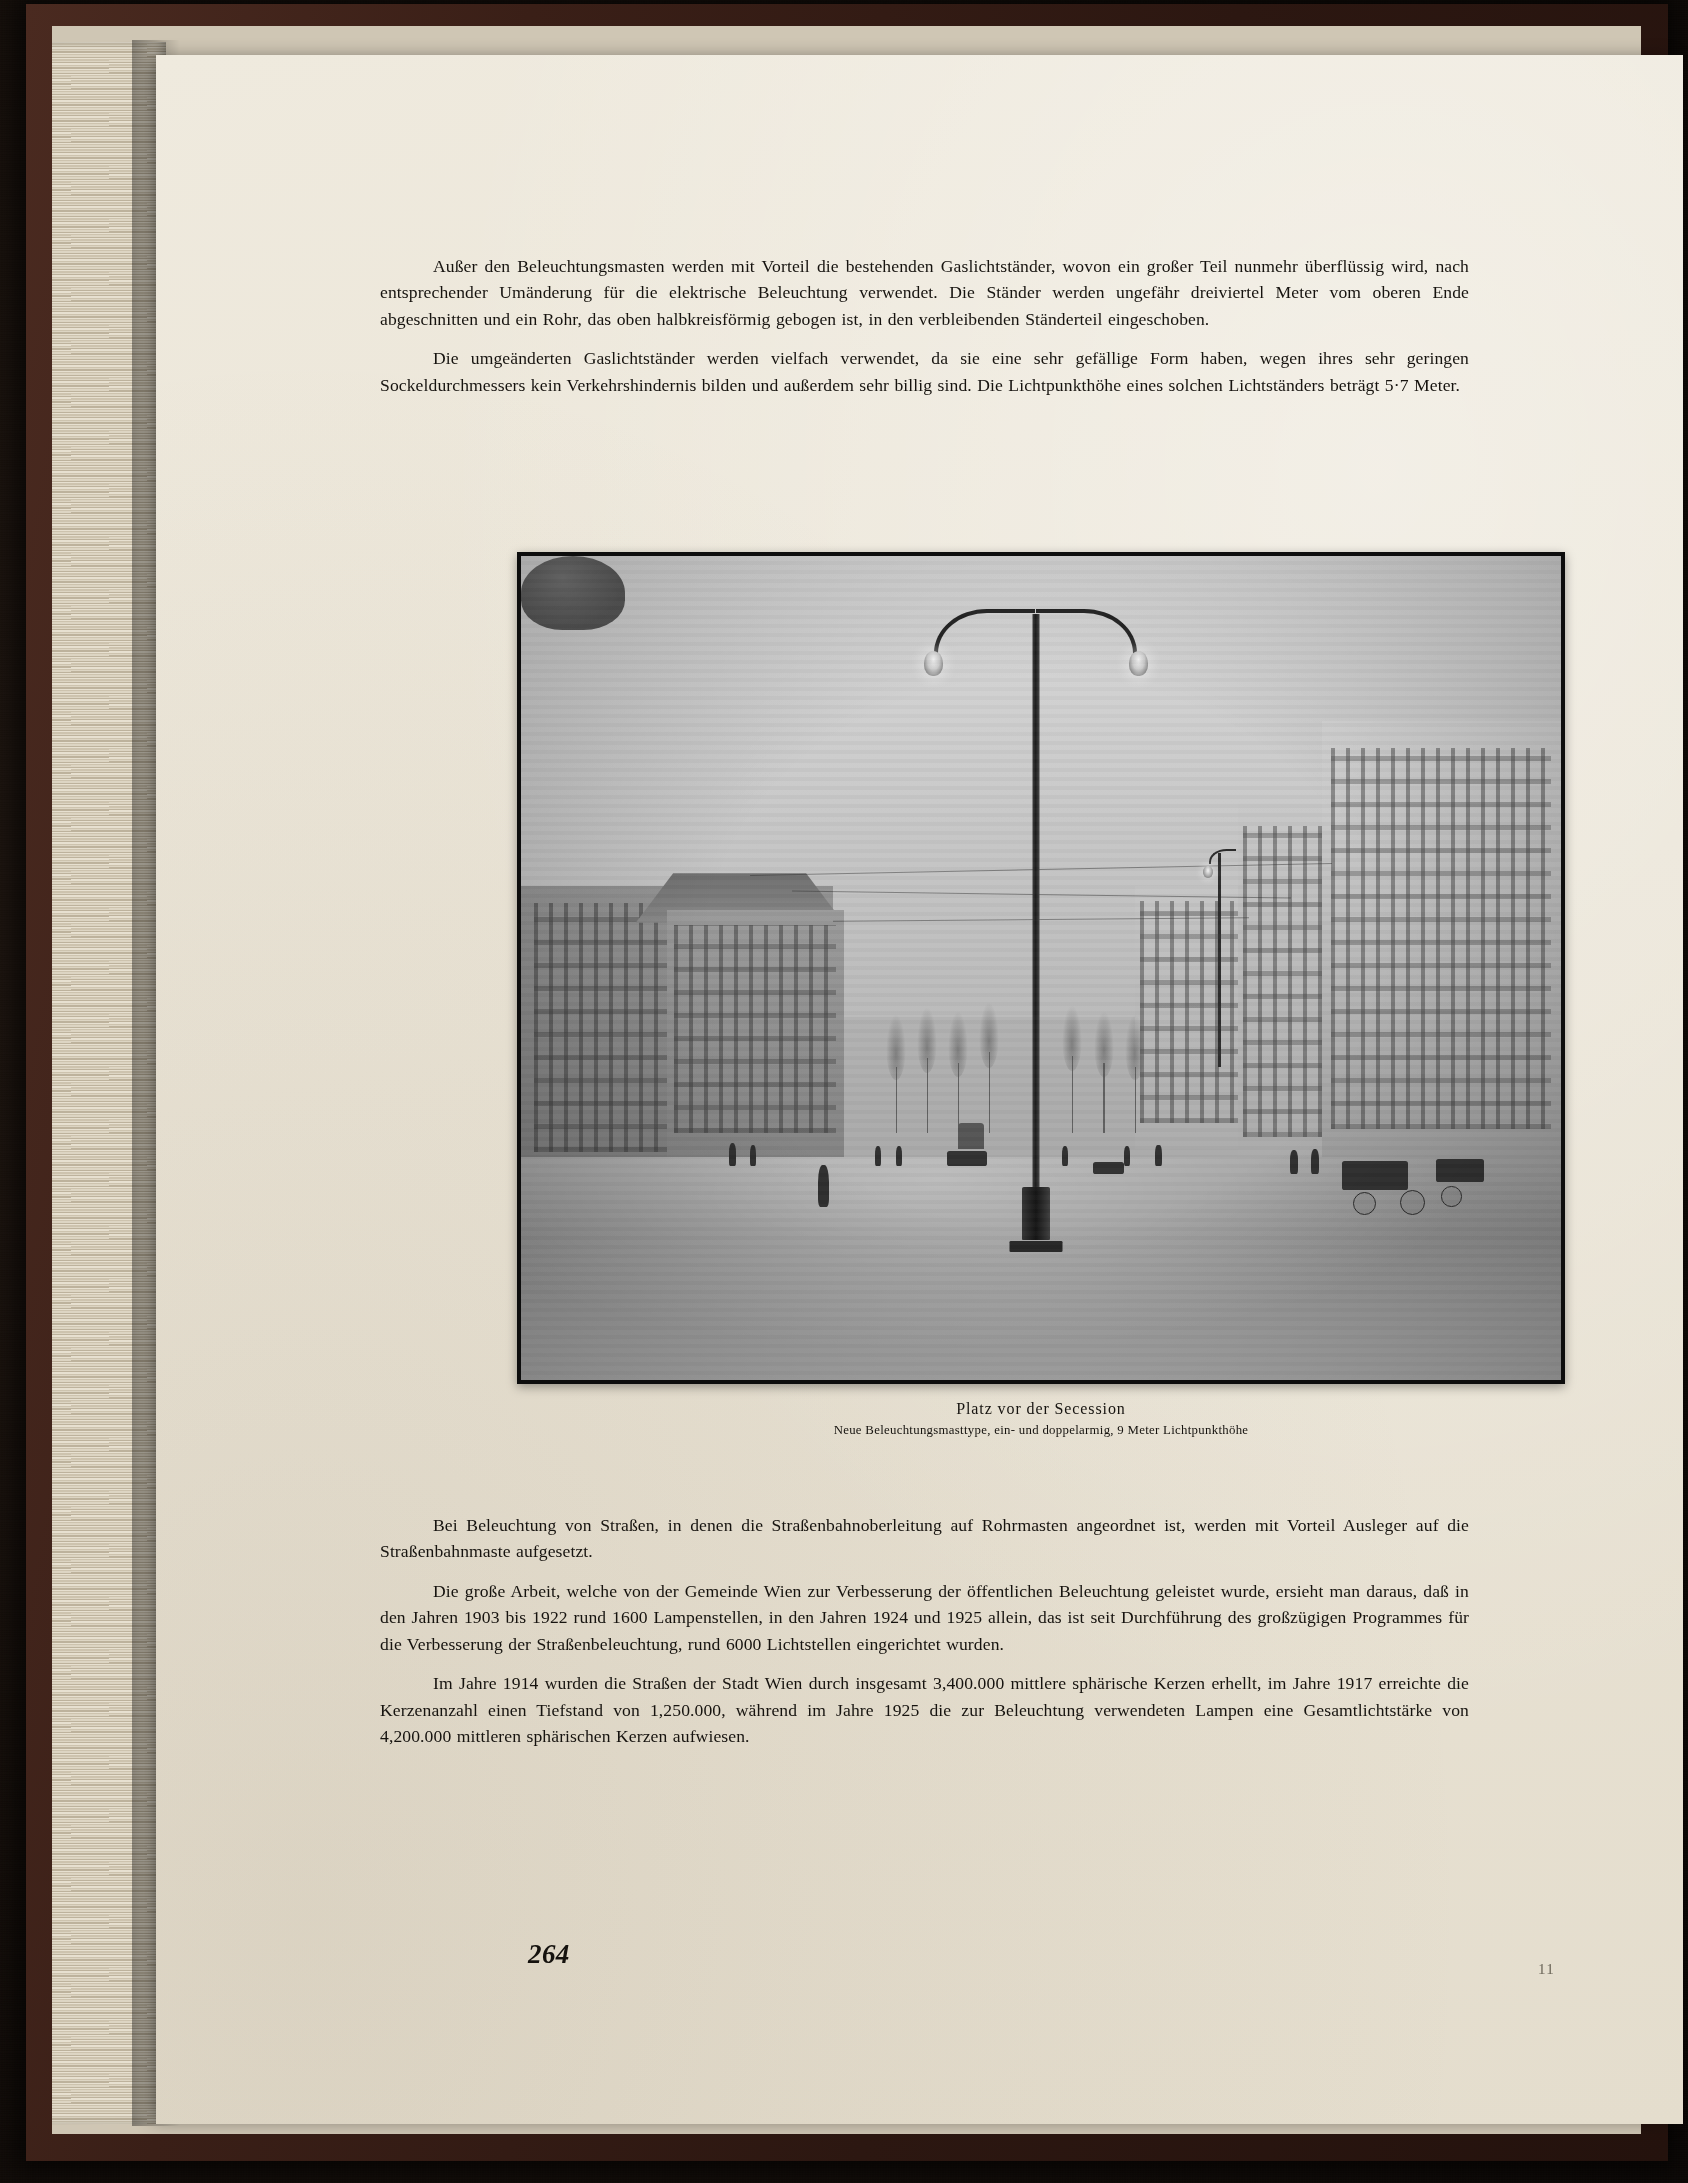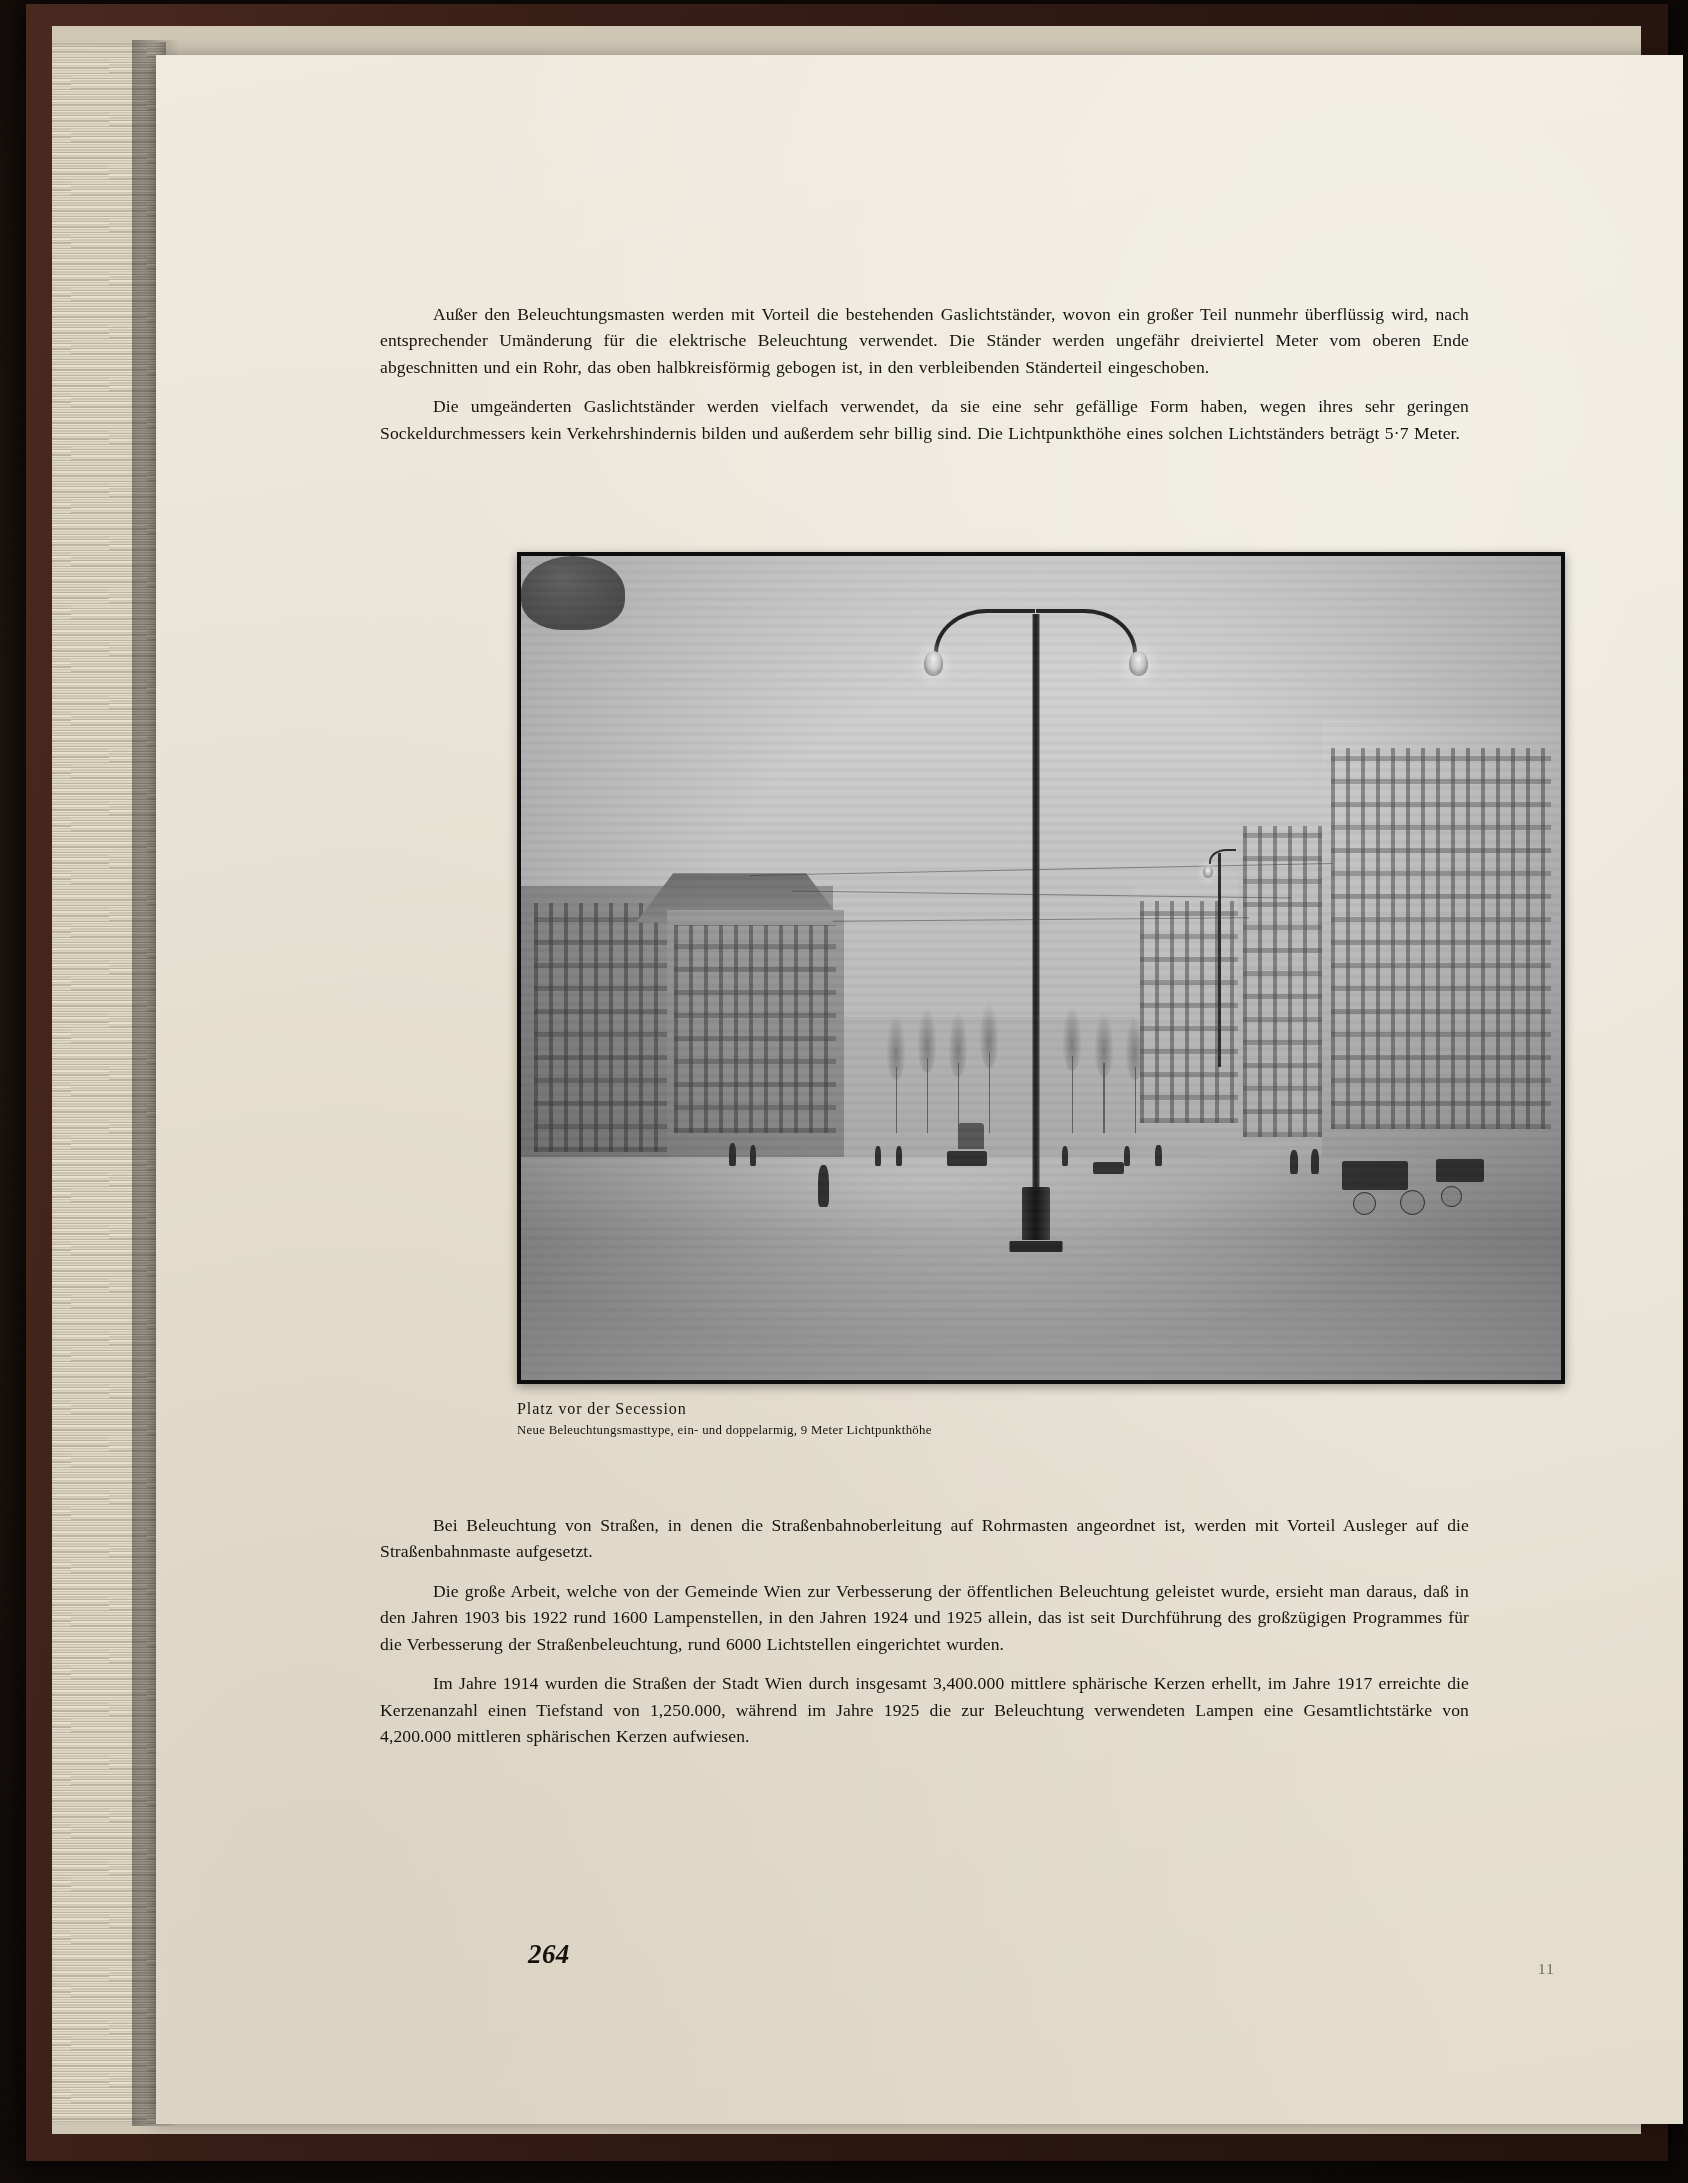--- a/index.html
+++ b/index.html
@@ -106,21 +106,21 @@
     margin: 0 0 13.2px 0;
     font-size: 17.6px;
     line-height: 26.4px;
     text-align: justify;
     text-indent: 53px;
     letter-spacing: 0.1px;
     word-spacing: 0.9px;
   }
   p.body:last-child { margin-bottom: 0; }
 
-  #para-top { top: 198px; margin-top: 48px; }
+  #para-top { top: 198px; }
   #para-bottom { top: 1457px; }
 
   
   #figure {
     position: absolute;
     left: 361px;
     top: 497px;
     width: 1048px;
     height: 832px;
   }
@@ -346,20 +346,21 @@
     border-radius: 50%;
     background: rgba(120,125,120,.25);
   }
 
   
   #caption {
     position: absolute;
     left: 361px;
     top: 1345px;
     width: 1048px;
+    text-align: center;
     color: #16130f;
   }
   #caption-title {
     font-size: 16px;
     letter-spacing: 0.9px;
     margin-bottom: 5.3px;
   }
   #caption-sub {
     font-size: 12.8px;
     letter-spacing: 0.3px;

